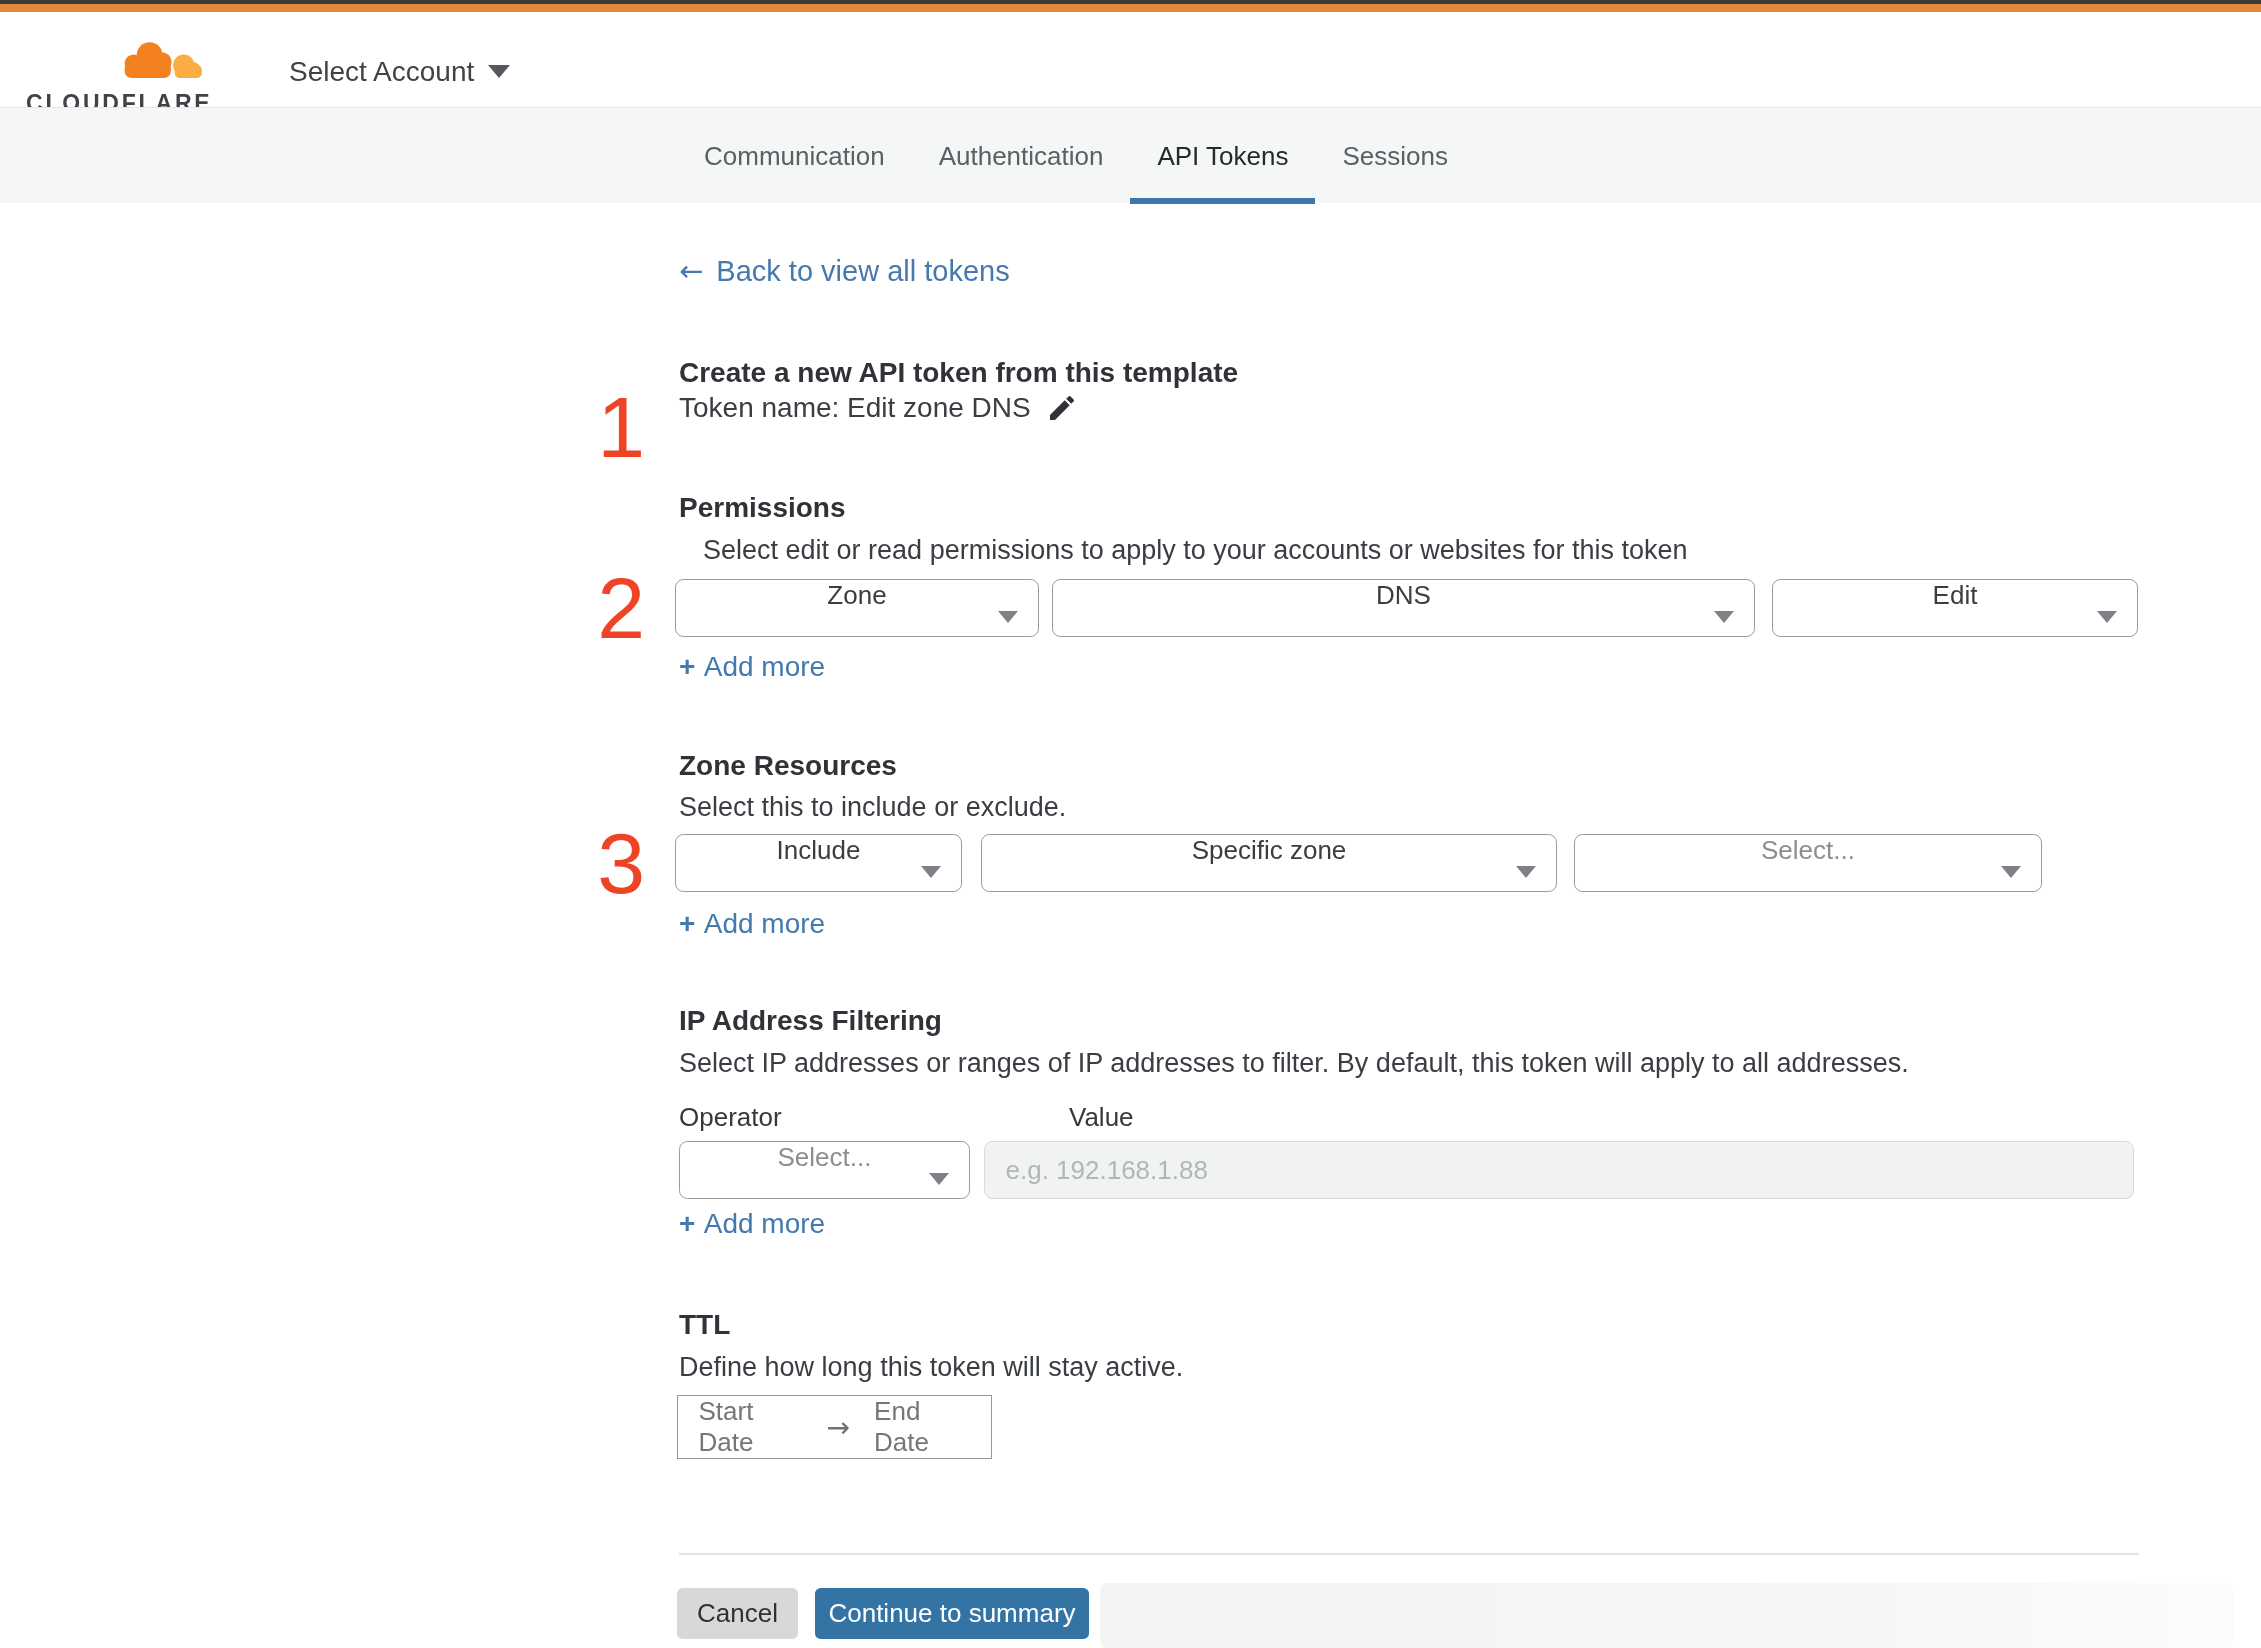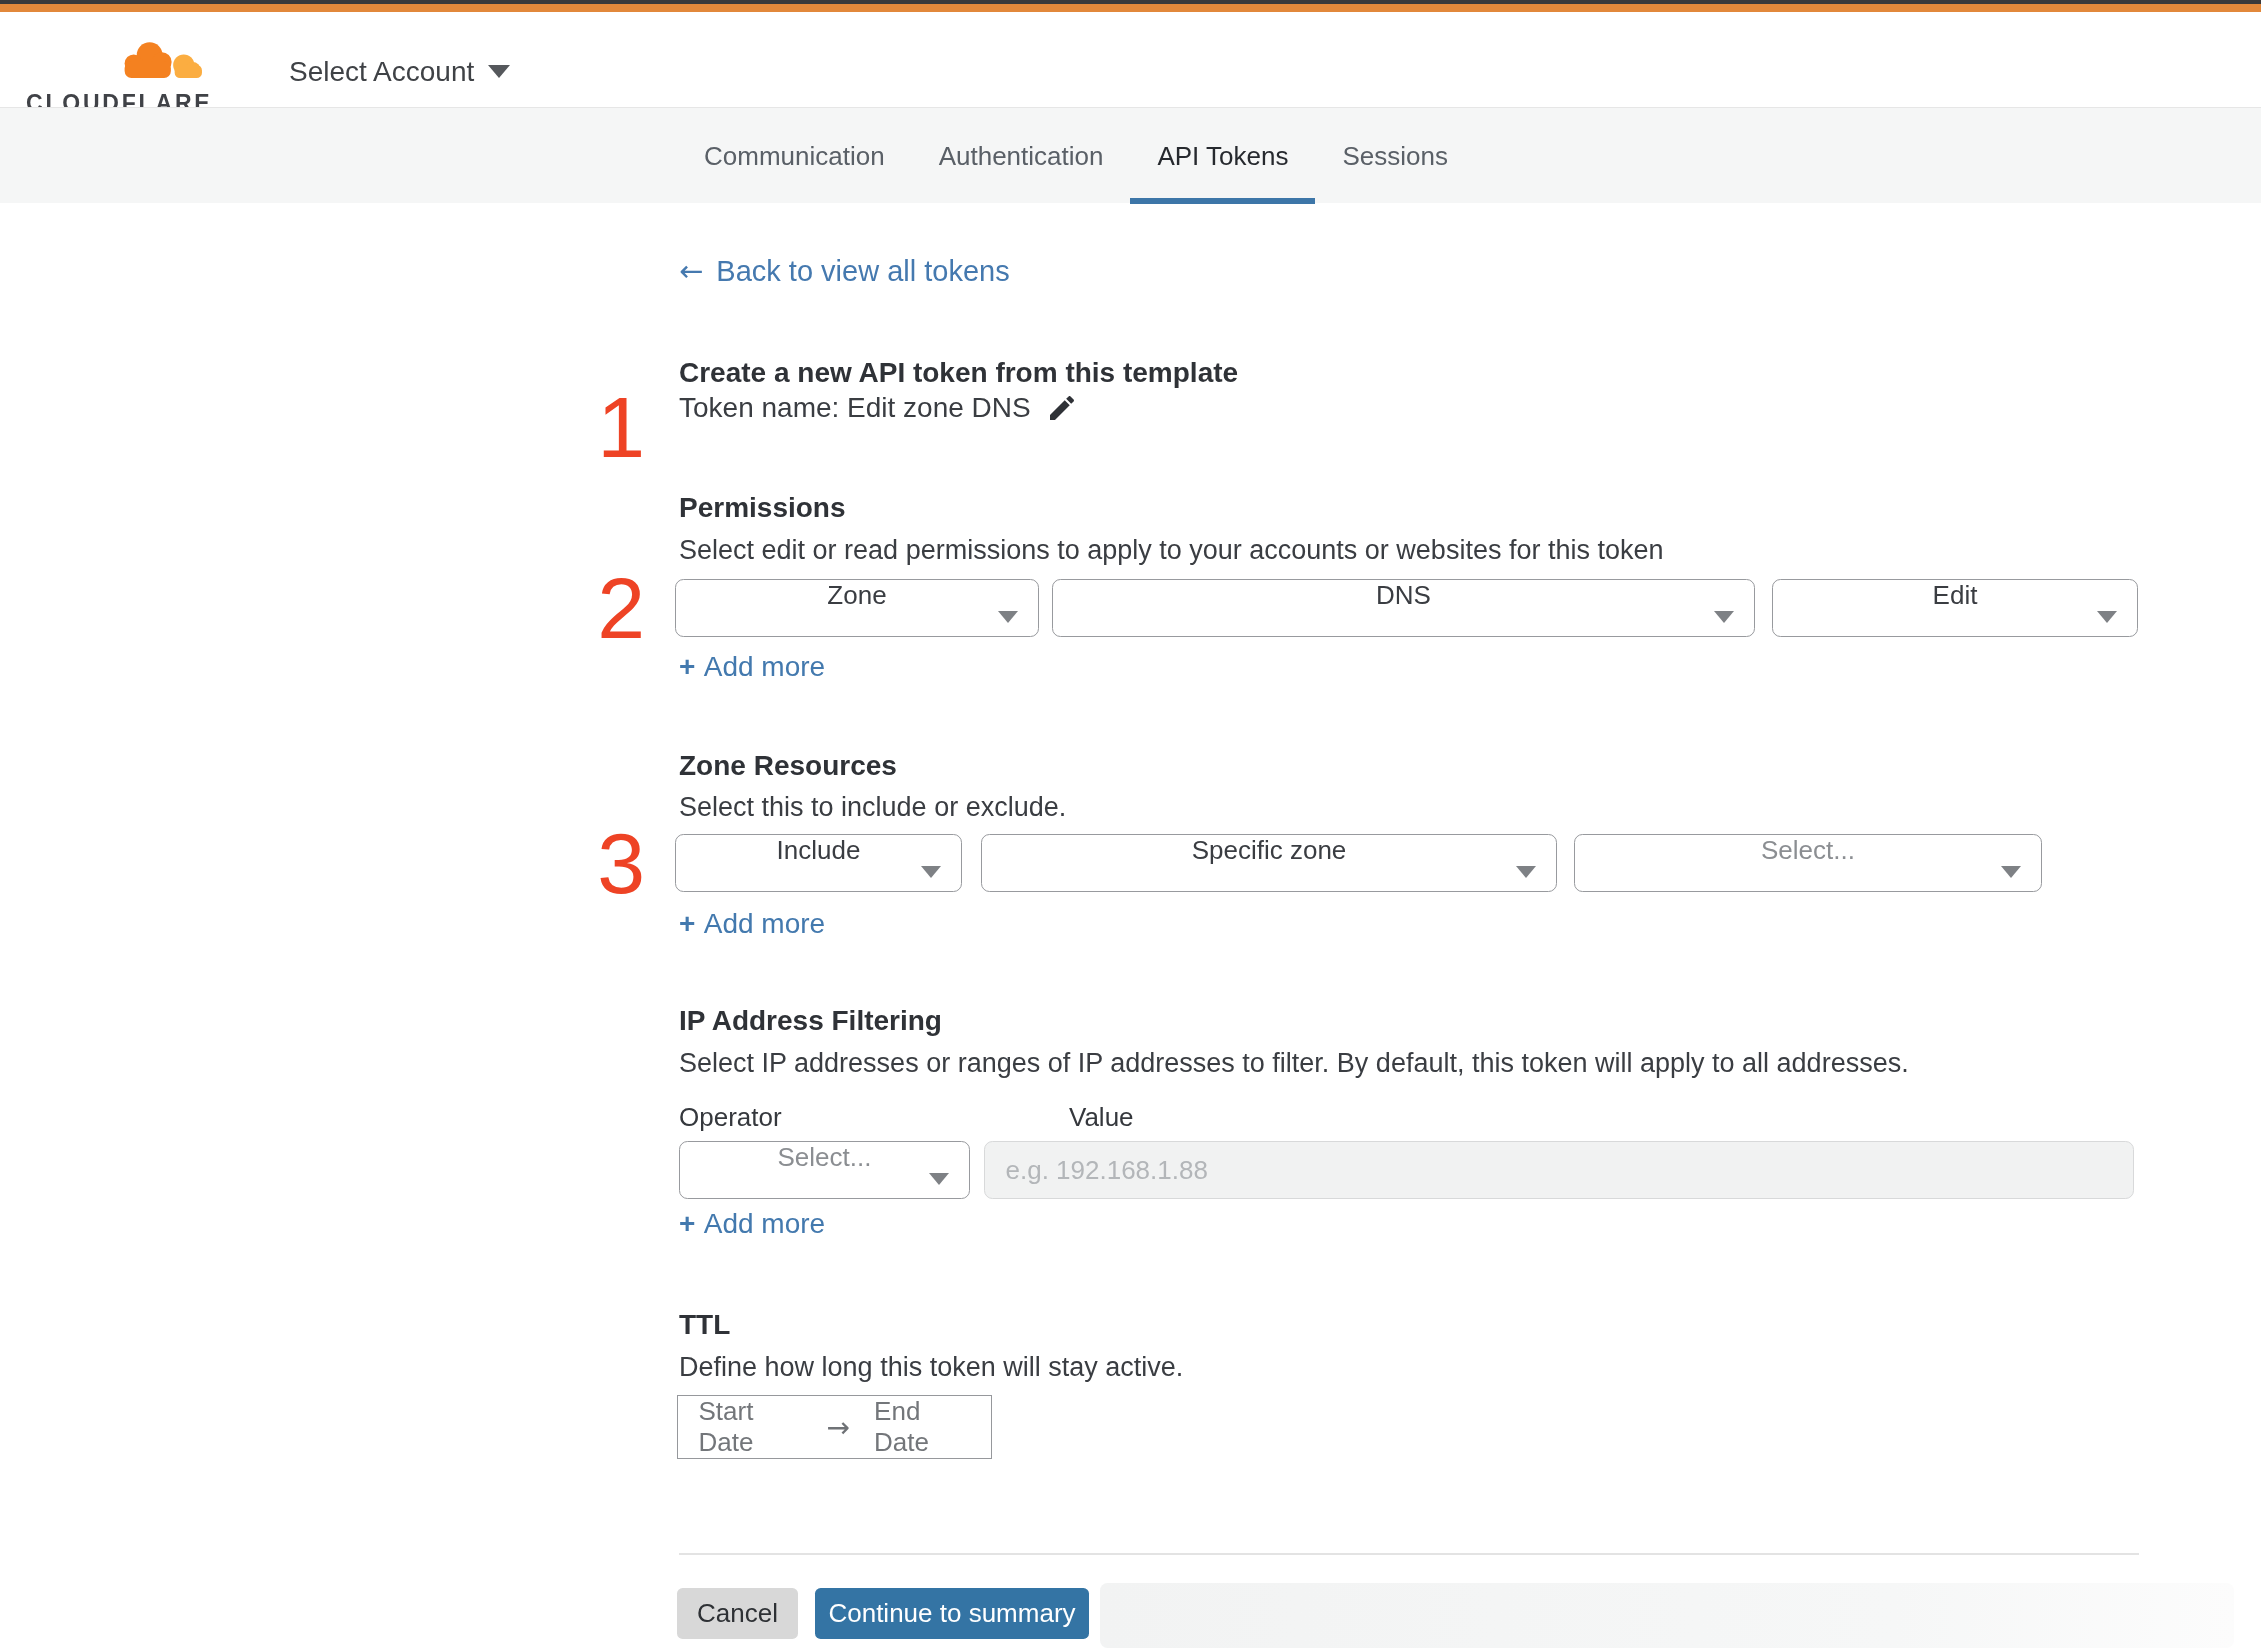--- a/index.html
+++ b/index.html
@@ -117,21 +117,21 @@
   <div class="abs h-title" style="left:679px;top:349px;margin-top:8px;">Create a new API token from this template</div>
   <div class="abs token-row" style="left:679px;top:392px;">
     <span>Token name: Edit zone DNS</span>
     <svg class="pencil" viewBox="0 0 24 24">
       <path fill="#2f3237" d="M3 17.25V21h3.75L17.81 9.94l-3.75-3.75L3 17.25zM20.71 7.04c.39-.39.39-1.02 0-1.41l-2.34-2.34c-.39-.39-1.02-.39-1.41 0l-1.83 1.83 3.75 3.75 1.83-1.83z"></path>
     </svg>
   </div>
 
   <div class="abs step-num" style="left:585px;top:565px;">2</div>
   <div class="abs h-title" style="left:679px;top:492px;">Permissions</div>
-  <div class="abs desc" style="left:679px;top:535px;">Select edit or read permissions to apply to your accounts or websites for this token</div>
+  <div class="abs desc" style="left:703px;top:535px;">Select edit or read permissions to apply to your accounts or websites for this token</div>
 
   <div class="abs select" style="left:675px;top:579px;width:364px;">
     <span class="select-value">Zone</span>
     <span class="caret"></span>
   </div>
   <div class="abs select" style="left:1052px;top:579px;width:703px;">
     <span class="select-value">DNS</span>
     <span class="caret"></span>
   </div>
   <div class="abs select" style="left:1772px;top:579px;width:366px;">

